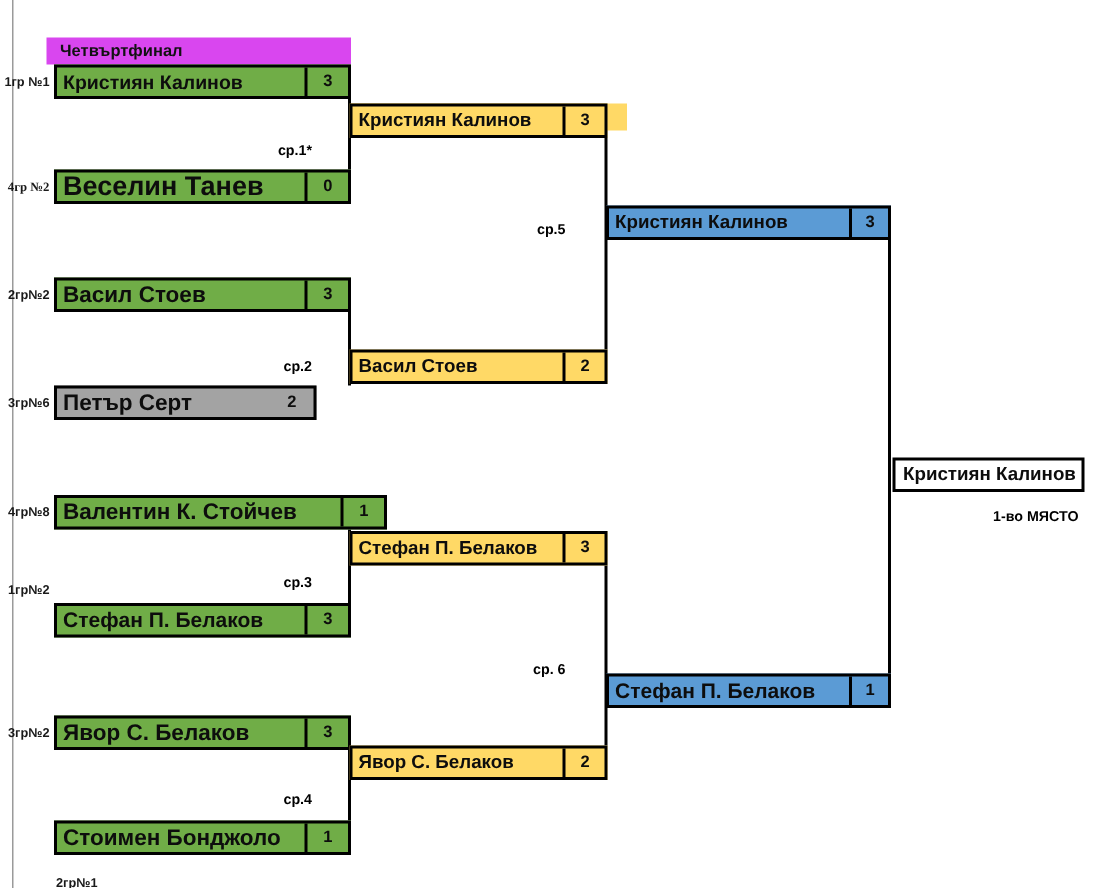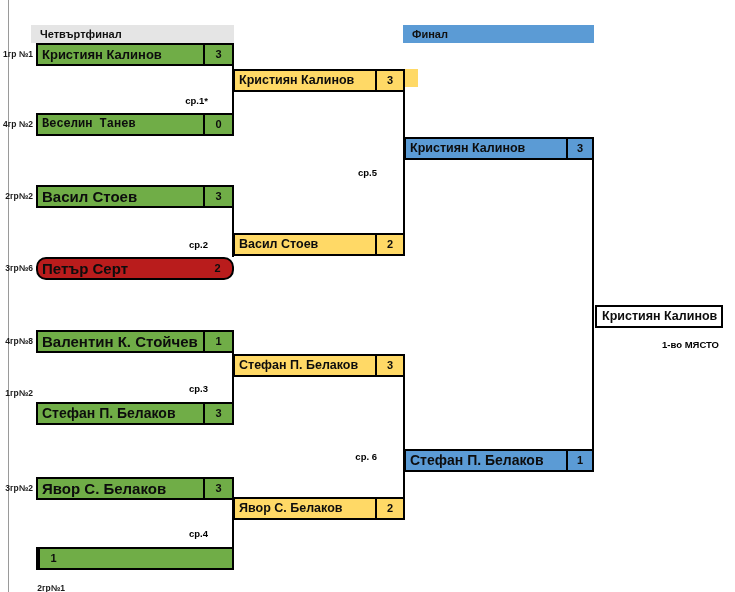--- a/index.html
+++ b/index.html
@@ -46,69 +46,69 @@
     position:absolute;left:599px;top:339px;width:120px;text-align:right;
     font-size:9.5px;font-weight:bold;color:#000;line-height:12px;white-space:nowrap;
   }
 </style>
 </head>
 <body>
 
 <div id="sheet">
   <div class="gridline" id="grid-left" style="left: 8px; top: 0px; height: 592px; background: rgb(154, 154, 154);"></div>
 
-  <div class="hdr" id="hdr-qf" style="left: 31px; width: 203px; background: #e5e5e5;">Четвъртфинал</div>
+  <div class="hdr" id="hdr-qf" style="left: 31px; width: 203px; background: #d946ef;">Четвъртфинал</div>
   <div class="hdr" id="hdr-sf" style="left: 234px; width: 184px; background: rgb(255, 217, 102); margin-top: 44px;">Полуфинал</div>
-  <div class="hdr" id="hdr-f" style="left: 403px; width: 191px; background: rgb(91, 155, 213);">Финал</div>
 
   <div id="dyn">
       <div class="conn" style="left: 232px; top: 66px; height: 47px; background: rgb(0, 0, 0);"></div>
       <div class="conn" style="left: 232px; top: 208px; height: 49px; background: rgb(0, 0, 0);"></div>
       <div class="conn" style="left: 232px; top: 353px; height: 49px; background: rgb(0, 0, 0);"></div>
       <div class="conn" style="left: 232px; top: 500px; height: 47px; background: rgb(0, 0, 0);"></div>
       <div class="conn" style="left: 403px; top: 92px; height: 141px; background: rgb(0, 0, 0);"></div>
       <div class="conn" style="left: 403px; top: 377px; height: 120px; background: rgb(0, 0, 0);"></div>
       <div class="conn" style="left: 592px; top: 160px; height: 289px; background: rgb(0, 0, 0);"></div>
       <div class="seed" style="top: 49px;">1гр №1</div>
-      <div class="seed" style="top: 119px;">4гр №2</div>
+      <div class="seed" style="top: 119px; font-family: Liberation Serif, serif;">4гр №2</div>
       <div class="seed" style="top: 191px;">2гр№2</div>
       <div class="seed" style="top: 263px;">3гр№6</div>
       <div class="seed" style="top: 336px;">4гр№8</div>
       <div class="seed" style="top: 388px;">1гр№2</div>
       <div class="seed" style="top: 483px;">3гр№2</div>
       <div class="seed" style="top: 583px; margin-left: 32px;">2гр№1</div>
       <div class="pbox" style="left: 36px; top: 43px; width: 198px; background: rgb(112, 173, 71); border-color: rgb(0, 0, 0);">
         <div class="pname" style="font-size: 13px;">Кристиян Калинов</div>
         <div class="pscore" style="width: 29px; border-left-color: rgb(0, 0, 0);">3</div>
       </div>
       <div class="pbox" style="left: 36px; top: 113px; width: 198px; background: rgb(112, 173, 71); border-color: rgb(0, 0, 0);">
-        <div class="pname" style="font-size: 12px; font-family: Liberation Mono, monospace;">Веселин Танев</div>
+        <div class="pname" style="font-size: 18px;">Веселин Танев</div>
         <div class="pscore" style="width: 29px; border-left-color: rgb(0, 0, 0);">0</div>
       </div>
       <div class="pbox" style="left: 36px; top: 185px; width: 198px; background: rgb(112, 173, 71); border-color: rgb(0, 0, 0);">
         <div class="pname" style="font-size: 15px;">Васил Стоев</div>
         <div class="pscore" style="width: 29px; border-left-color: rgb(0, 0, 0);">3</div>
       </div>
-      <div class="pbox" style="left: 36px; top: 257px; width: 198px; background: #b91c1c; border-color: rgb(0, 0, 0); border-radius: 10px;">
+      <div class="pbox" style="left: 36px; top: 257px; width: 175px; background: #a3a3a3; border-color: rgb(0, 0, 0);">
         <div class="pname" style="font-size: 15px;">Петър Серт</div>
         <div class="pscore nodiv" style="width: 29px;">2</div>
       </div>
-      <div class="pbox" style="left: 36px; top: 330px; width: 198px; background: rgb(112, 173, 71); border-color: rgb(0, 0, 0);">
+      <div class="pbox" style="left: 36px; top: 330px; width: 222px; background: rgb(112, 173, 71); border-color: rgb(0, 0, 0);">
         <div class="pname" style="font-size: 15px;">Валентин К. Стойчев</div>
         <div class="pscore" style="width: 29px; border-left-color: rgb(0, 0, 0);">1</div>
       </div>
       <div class="pbox" style="left: 36px; top: 402px; width: 198px; background: rgb(112, 173, 71); border-color: rgb(0, 0, 0);">
         <div class="pname" style="font-size: 14px;">Стефан П. Белаков</div>
         <div class="pscore" style="width: 29px; border-left-color: rgb(0, 0, 0);">3</div>
       </div>
       <div class="pbox" style="left: 36px; top: 477px; width: 198px; background: rgb(112, 173, 71); border-color: rgb(0, 0, 0);">
         <div class="pname" style="font-size: 15px;">Явор С. Белаков</div>
         <div class="pscore" style="width: 29px; border-left-color: rgb(0, 0, 0);">3</div>
       </div>
       <div class="pbox" style="left: 36px; top: 547px; width: 198px; background: rgb(112, 173, 71); border-color: rgb(0, 0, 0);">
+        <div class="pname" style="font-size: 15px;">Стоимен Бонджоло</div>
         <div class="pscore" style="width: 29px; border-left-color: rgb(0, 0, 0);">1</div>
       </div>
       <div class="pbox" style="left: 233px; top: 69px; width: 172px; background: rgb(255, 217, 102); border-color: rgb(0, 0, 0);">
         <div class="pname" style="font-size: 12.5px;">Кристиян Калинов</div>
         <div class="pscore" style="width: 28px; border-left-color: rgb(0, 0, 0);">3</div>
       </div>
       <div class="pbox" style="left: 233px; top: 233px; width: 172px; background: rgb(255, 217, 102); border-color: rgb(0, 0, 0);">
         <div class="pname" style="font-size: 12.5px;">Васил Стоев</div>
         <div class="pscore" style="width: 28px; border-left-color: rgb(0, 0, 0);">2</div>
       </div>
@@ -125,19 +125,19 @@
         <div class="pscore" style="width: 26px; border-left-color: rgb(0, 0, 0);">3</div>
       </div>
       <div class="pbox" style="left: 404px; top: 449px; width: 190px; background: rgb(91, 155, 213); border-color: rgb(0, 0, 0);">
         <div class="pname" style="font-size: 14px;">Стефан П. Белаков</div>
         <div class="pscore" style="width: 26px; border-left-color: rgb(0, 0, 0);">1</div>
       </div>
       <div class="mlabel" style="left: 118px; top: 95px;">ср.1*</div>
       <div class="mlabel" style="left: 118px; top: 239px;">ср.2</div>
       <div class="mlabel" style="left: 118px; top: 383px;">ср.3</div>
       <div class="mlabel" style="left: 118px; top: 528px;">ср.4</div>
-      <div class="mlabel" style="left: 287px; top: 167px;">ср.5</div>
-      <div class="mlabel" style="left: 287px; top: 451px;">ср. 6</div>
+      <div class="mlabel" style="left: 287px; top: 148px;">ср.5</div>
+      <div class="mlabel" style="left: 287px; top: 441px;">ср. 6</div>
     </div>
 
   <div class="wbox">Кристиян Калинов</div>
   <div class="wcap">1-во МЯСТО</div>
 </div>
 
 </body></html>

